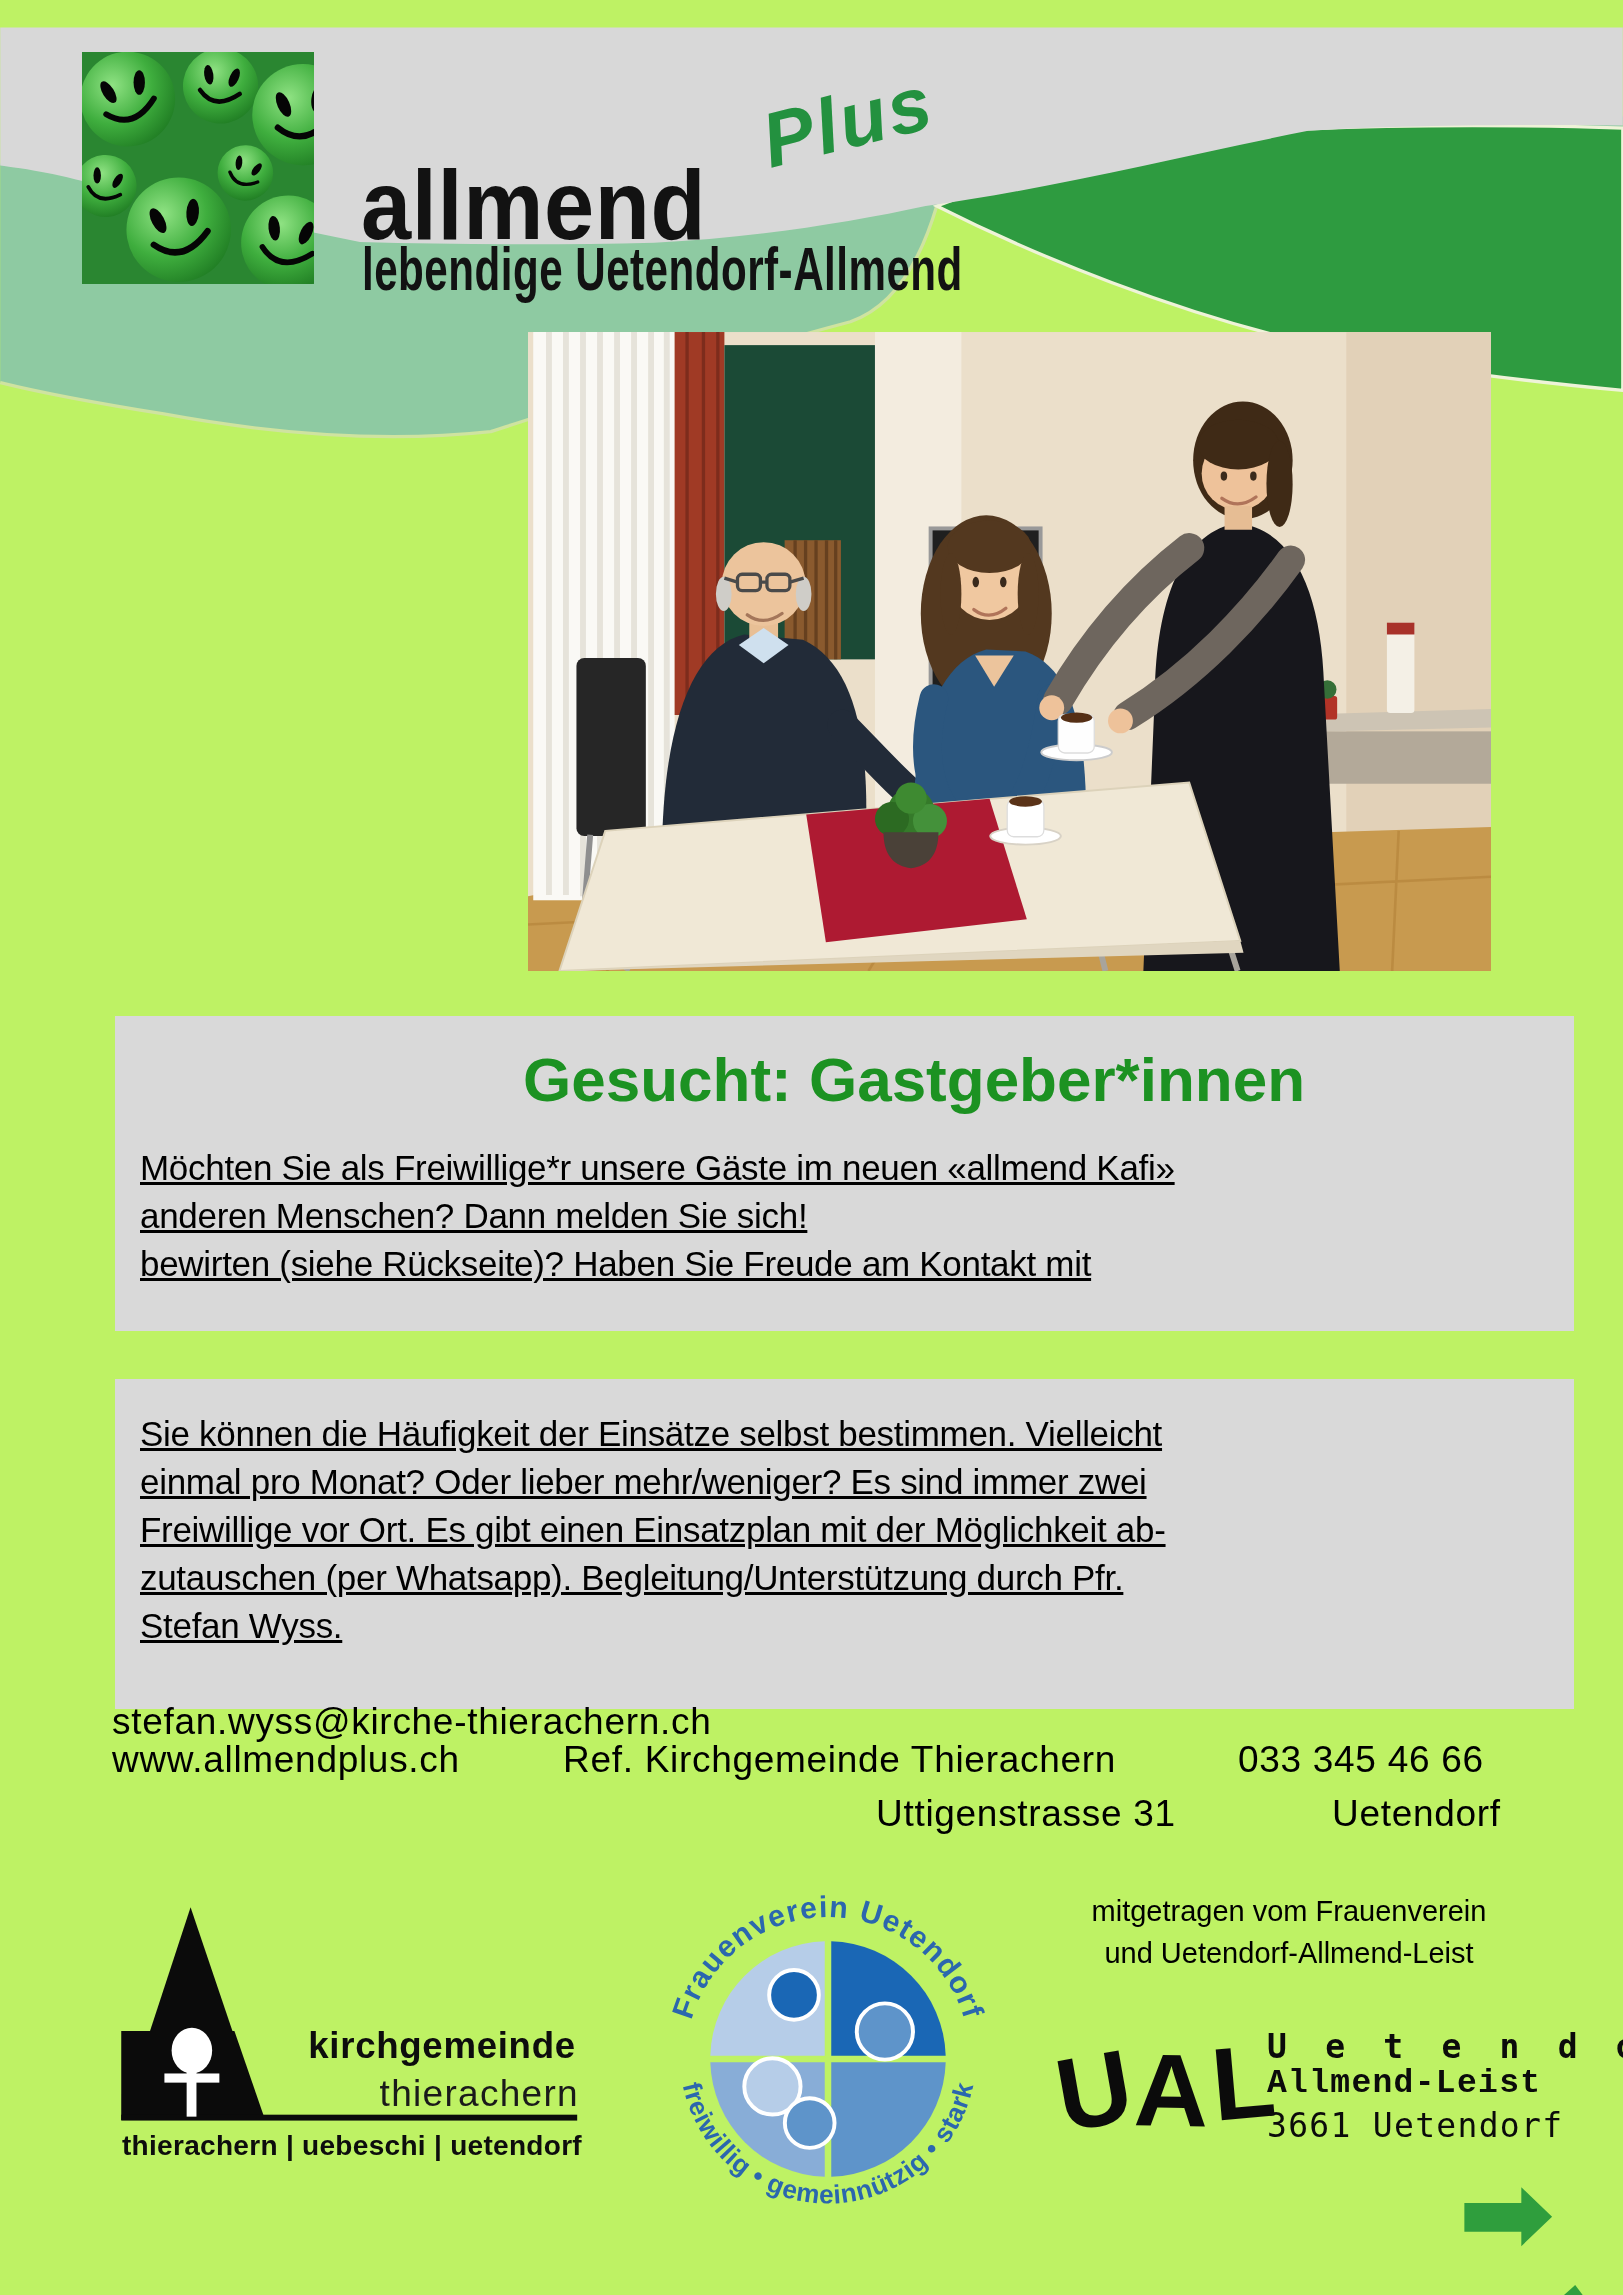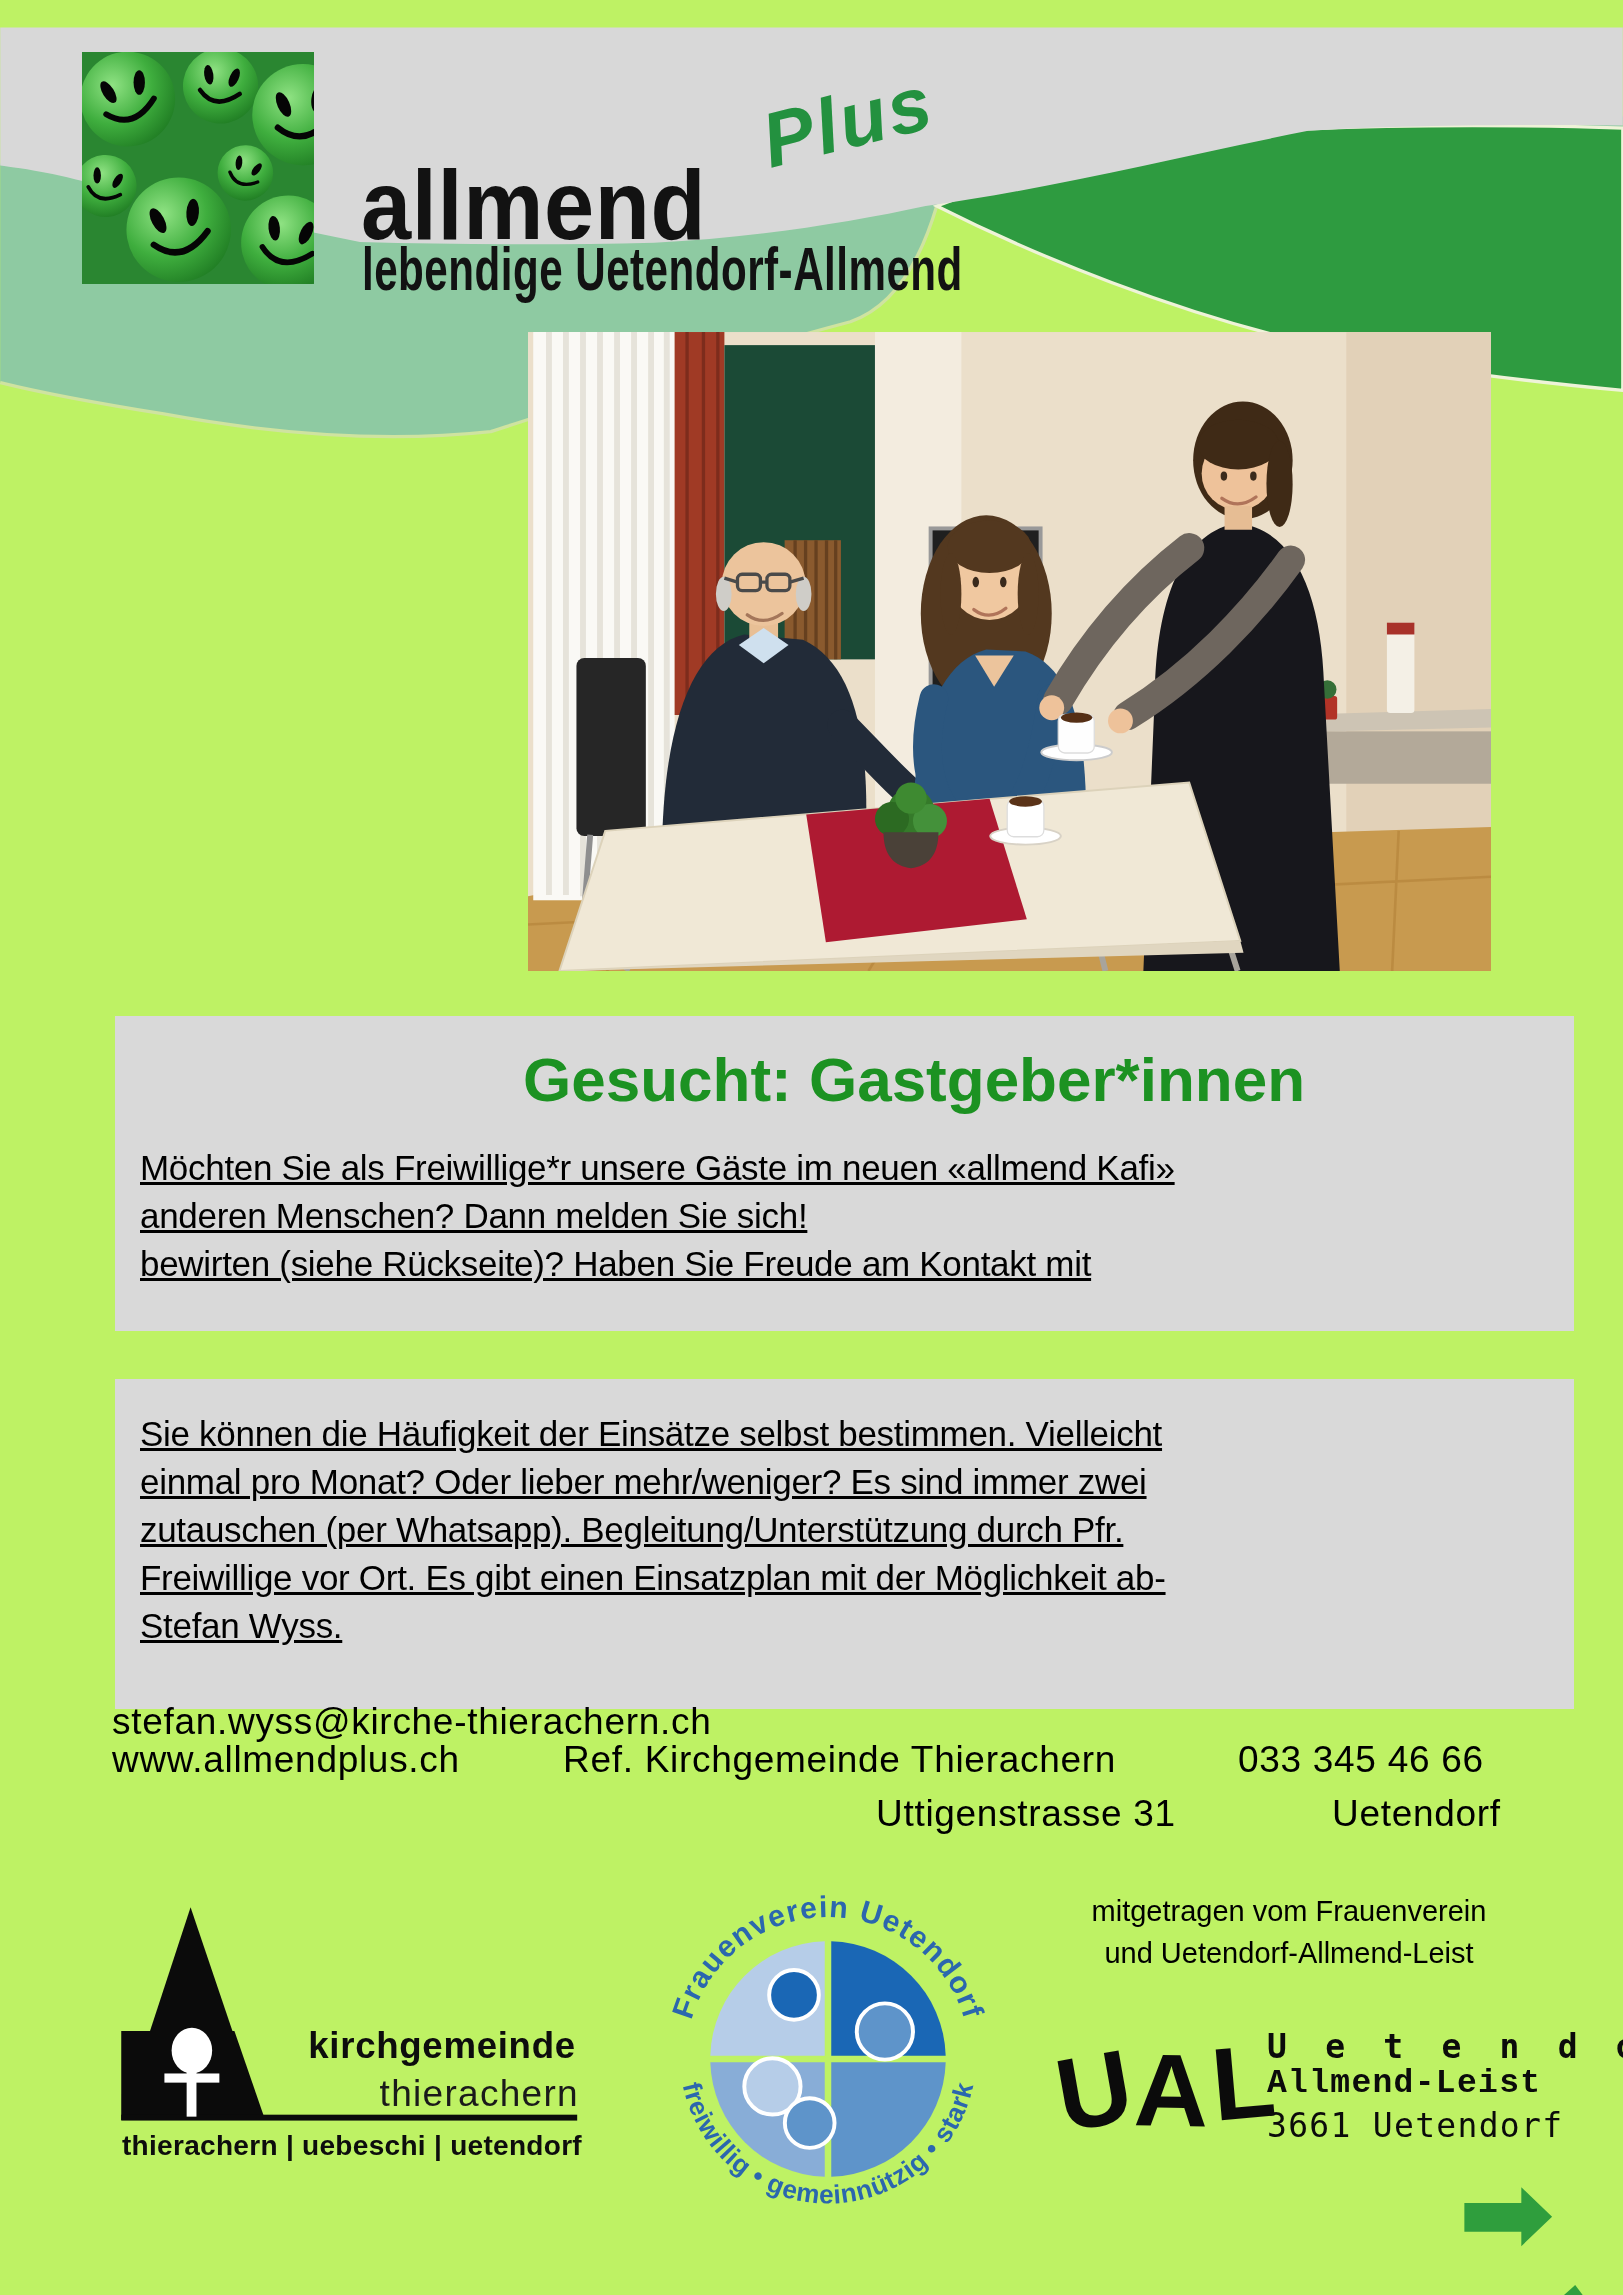--- a/index.html
+++ b/index.html
@@ -224,22 +224,22 @@
       <div>anderen Menschen? Dann melden Sie sich!</div>
       <div>bewirten (siehe Rückseite)? Haben Sie Freude am Kontakt mit</div>
     </div>
   </div>
   <div class="abs nowrap" id="box1-title">Gesucht: Gastgeber*innen</div>
 
   <div class="abs graybox" id="box2">
     <div class="para nowrap">
       <div>Sie können die Häufigkeit der Einsätze selbst bestimmen. Vielleicht</div>
       <div>einmal pro Monat? Oder lieber mehr/weniger? Es sind immer zwei</div>
+      <div>Freiwillige vor Ort. Es gibt einen Einsatzplan mit der Möglichkeit ab-</div>
       <div>zutauschen (per Whatsapp). Begleitung/Unterstützung durch Pfr.</div>
-      <div>Freiwillige vor Ort. Es gibt einen Einsatzplan mit der Möglichkeit ab-</div>
       <div>Stefan Wyss.</div>
     </div>
   </div>
 
   <span class="abs contact nowrap" style="left:112px;top:1739px">www.allmendplus.ch</span>
   <span class="abs contact nowrap" style="left:563px;top:1739px">Ref. Kirchgemeinde Thierachern</span>
   <span class="abs contact nowrap" style="left:1238px;top:1739px">033 345 46 66</span>
   <span class="abs contact nowrap" style="left:112px;top:1701px">stefan.wyss@kirche-thierachern.ch</span>
   <span class="abs contact nowrap" style="left:876px;top:1793px">Uttigenstrasse 31</span>
   <span class="abs contact nowrap" style="left:1332px;top:1793px">Uetendorf</span>

